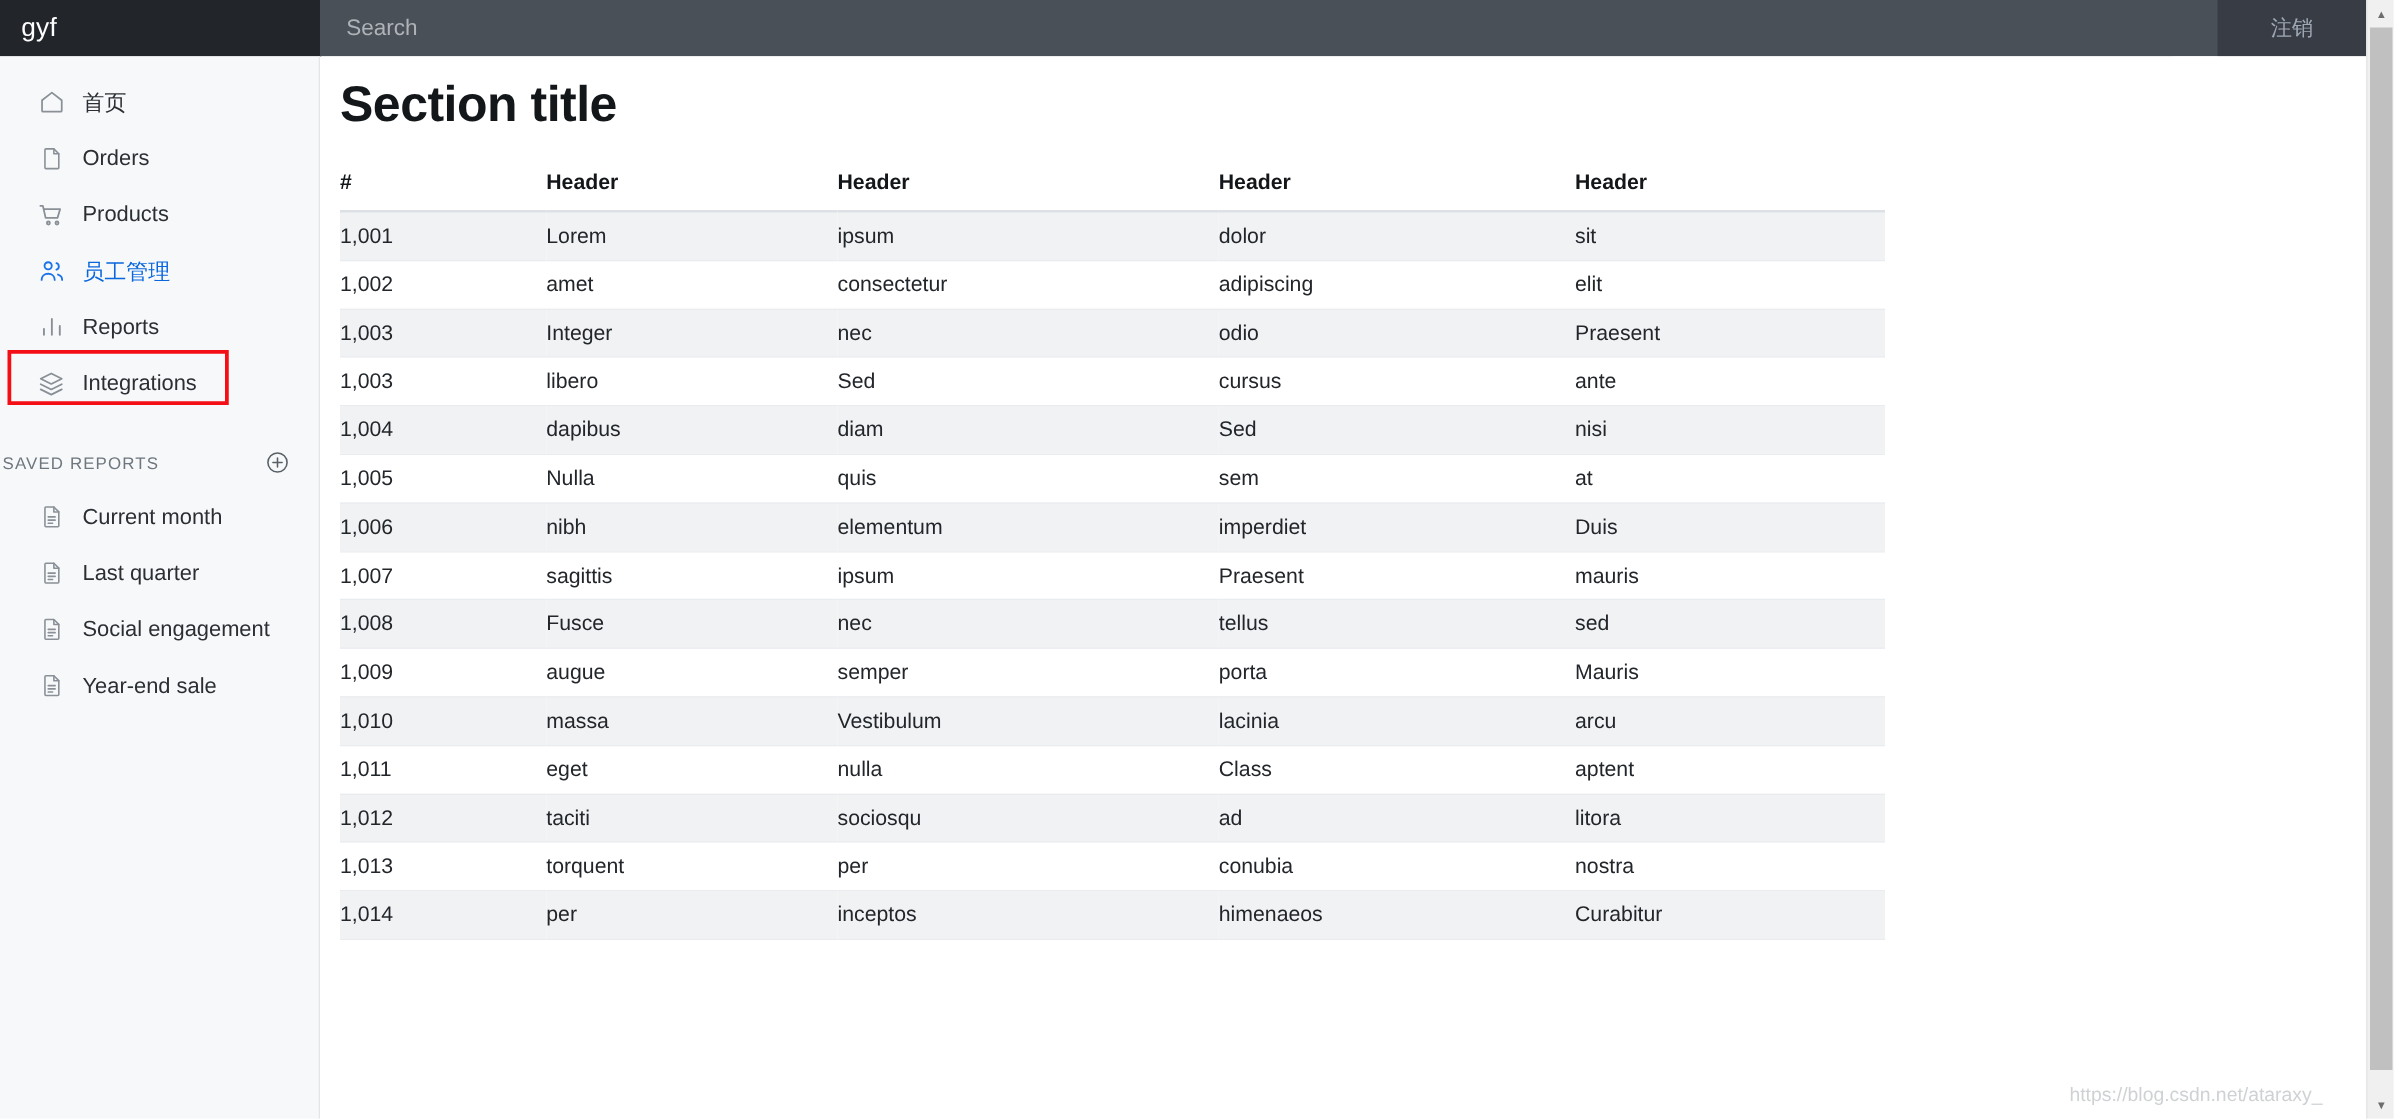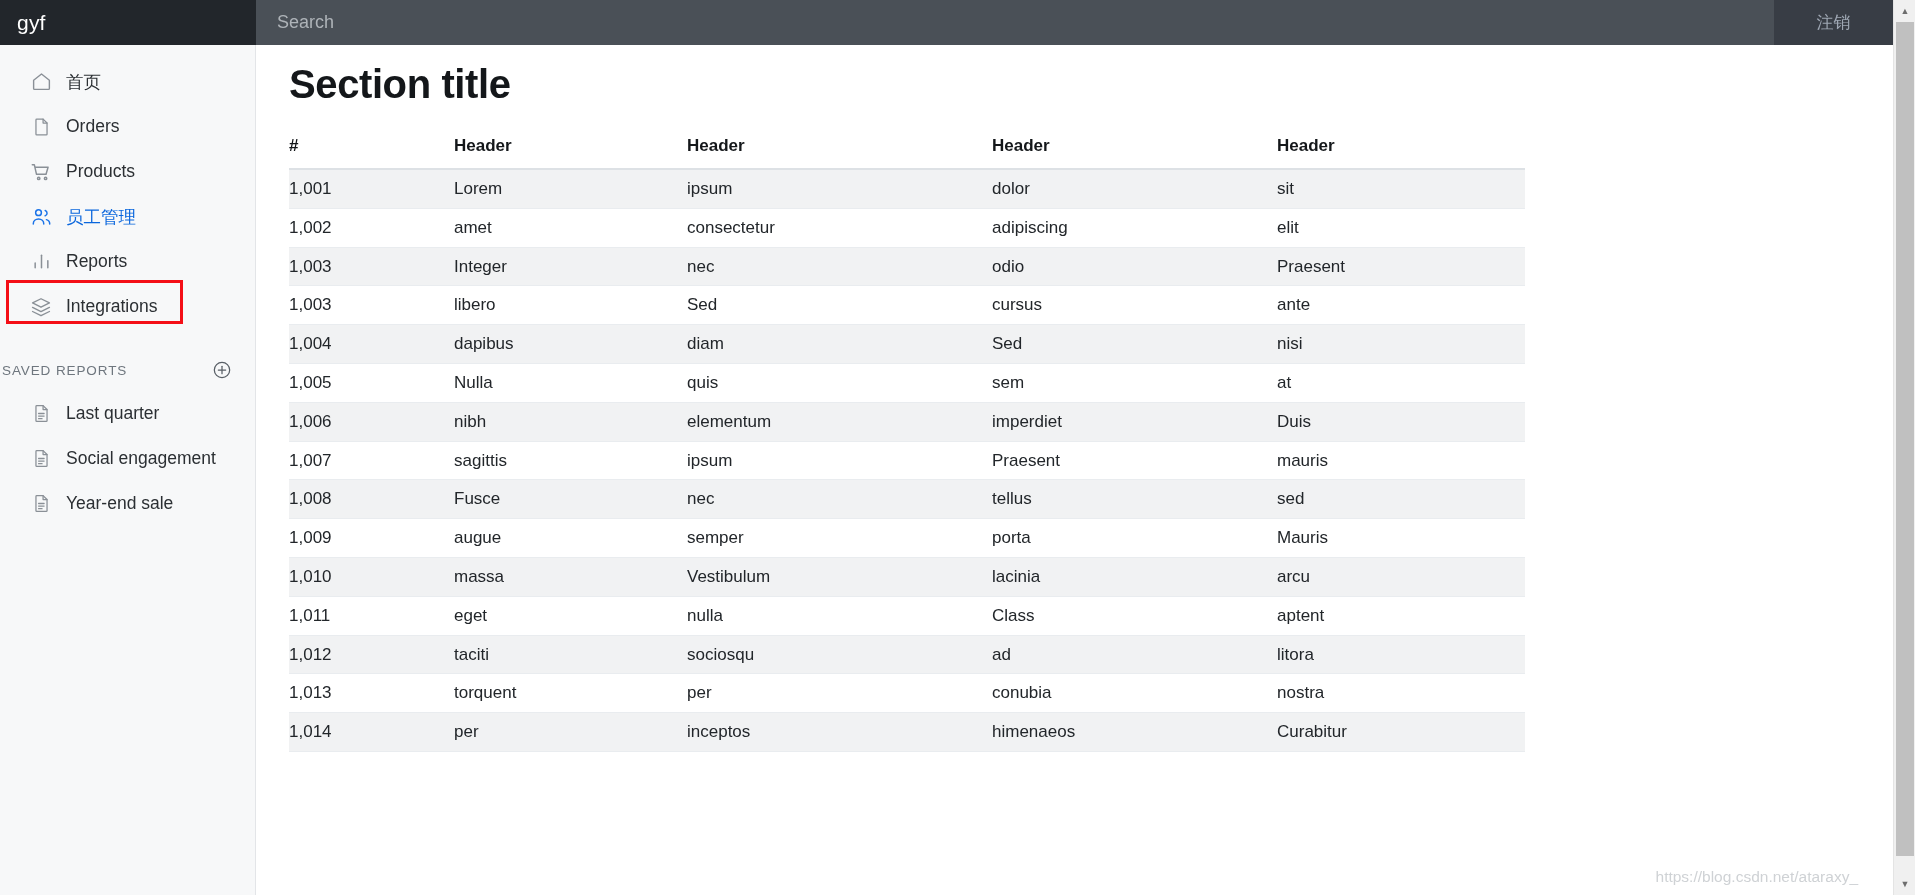--- a/index.html
+++ b/index.html
@@ -111,21 +111,21 @@
     display: flex; align-items: center; justify-content: center;
   }
 
   
   .content {
     position: absolute;
     top: 45px; left: 257px;
     width: 1636px; height: 850px;
     background: #ffffff;
     overflow: hidden;
-    padding-left: 32px;
+    padding-left: 15px;
   }
   .page-title {
     margin: 0;
     padding-top: 17px;
     font-size: 40px;
     font-weight: 600;
     letter-spacing: -.4px;
     color: #14171a;
   }
   table.data-table {
@@ -277,20 +277,32 @@
       <span class="lbl">SAVED REPORTS</span>
       <span class="plus-ico">
         <svg width="20" height="20" viewBox="0 0 24 24" fill="none" stroke="currentColor" stroke-width="1.5" stroke-linecap="round">
           <circle cx="12" cy="12" r="9.2"></circle>
             <path d="M12 7.6v8.8"></path>
             <path d="M7.6 12h8.8"></path>
         </svg>
       </span>
     </div>
 
+    <div class="nav-item">
+      <span class="ico">
+        <svg width="19" height="21" viewBox="0 0 24 24" fill="none" stroke="currentColor" stroke-width="1.6" stroke-linecap="round" stroke-linejoin="round">
+          <path d="M14 2H6a1 1 0 0 0-1 1v18a1 1 0 0 0 1 1h12a1 1 0 0 0 1-1V7z"></path>
+          <path d="M14 2v5h5"></path>
+            <path d="M8.3 12h7"></path>
+            <path d="M8.3 15.3h7"></path>
+            <path d="M8.3 18.5h4.4"></path>
+        </svg>
+      </span>
+      <span>Current month</span>
+    </div>
 
     <div class="nav-item">
       <span class="ico">
         <svg width="19" height="21" viewBox="0 0 24 24" fill="none" stroke="currentColor" stroke-width="1.6" stroke-linecap="round" stroke-linejoin="round">
           <path d="M14 2H6a1 1 0 0 0-1 1v18a1 1 0 0 0 1 1h12a1 1 0 0 0 1-1V7z"></path>
           <path d="M14 2v5h5"></path>
             <path d="M8.3 12h7"></path>
             <path d="M8.3 15.3h7"></path>
             <path d="M8.3 18.5h4.4"></path>
         </svg>

